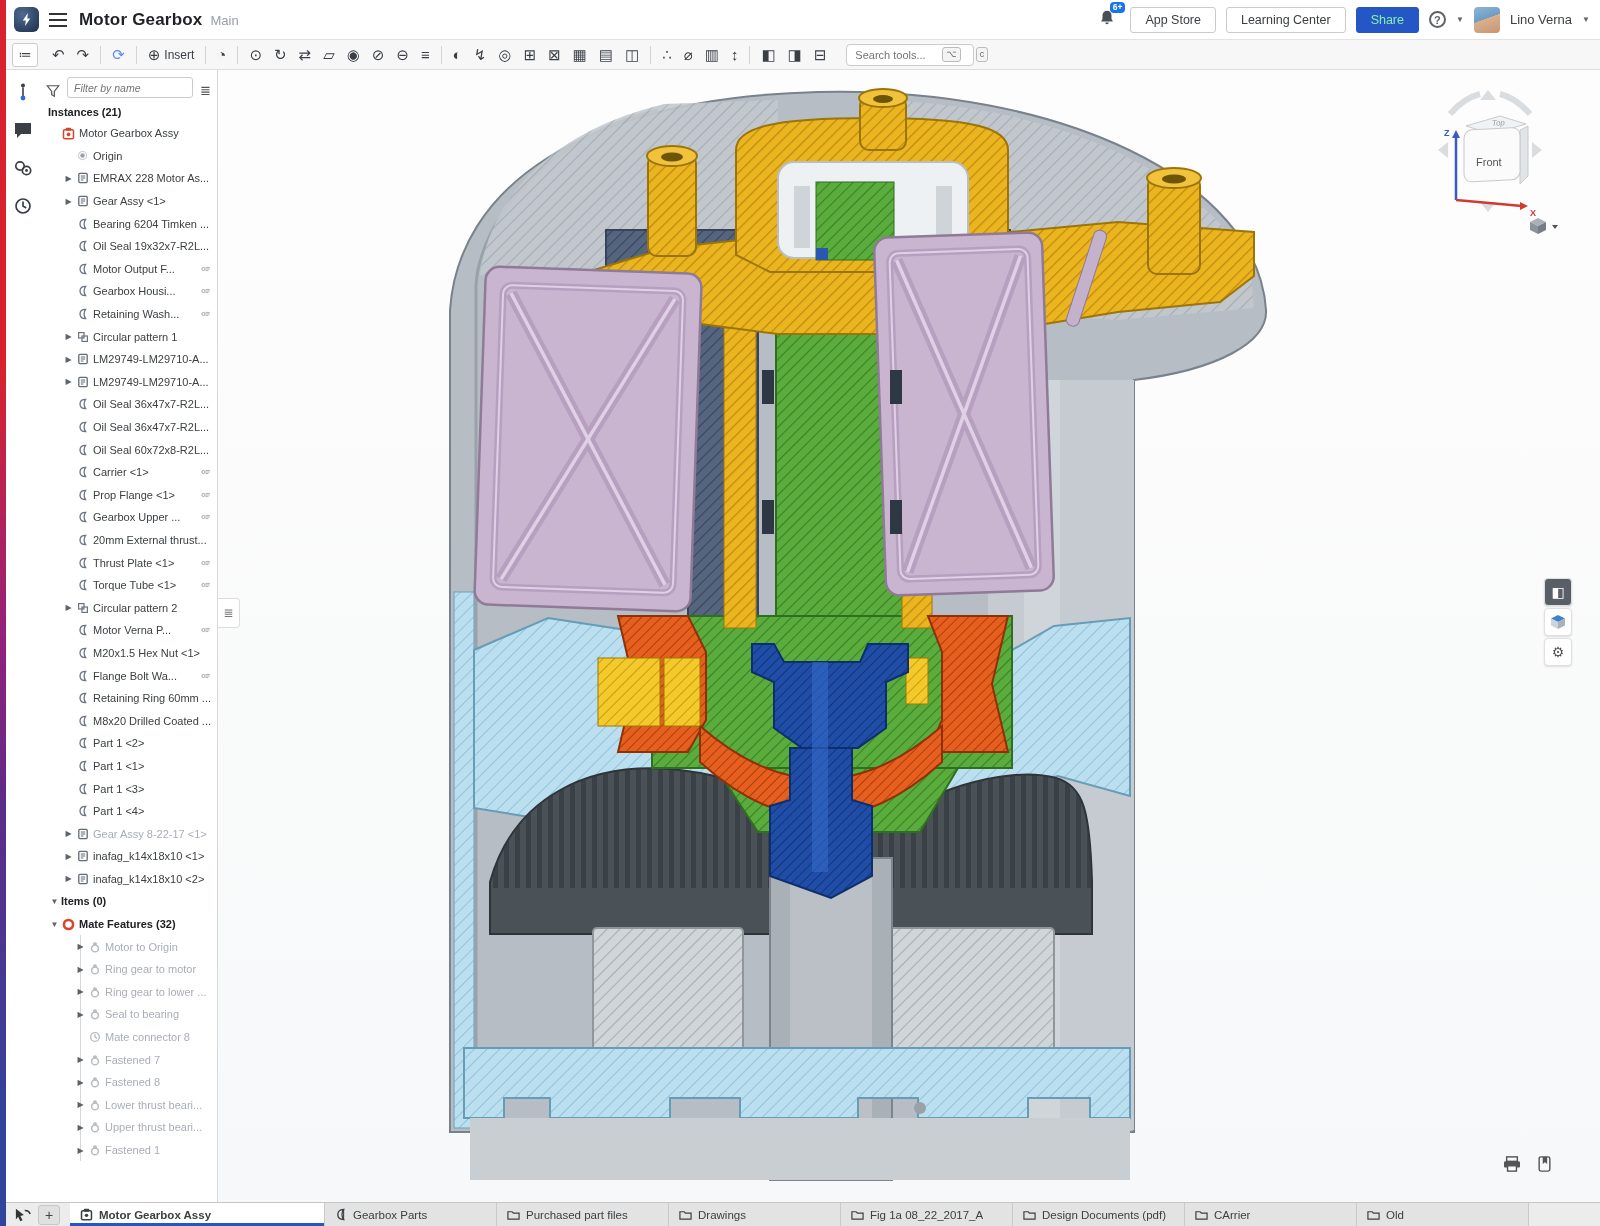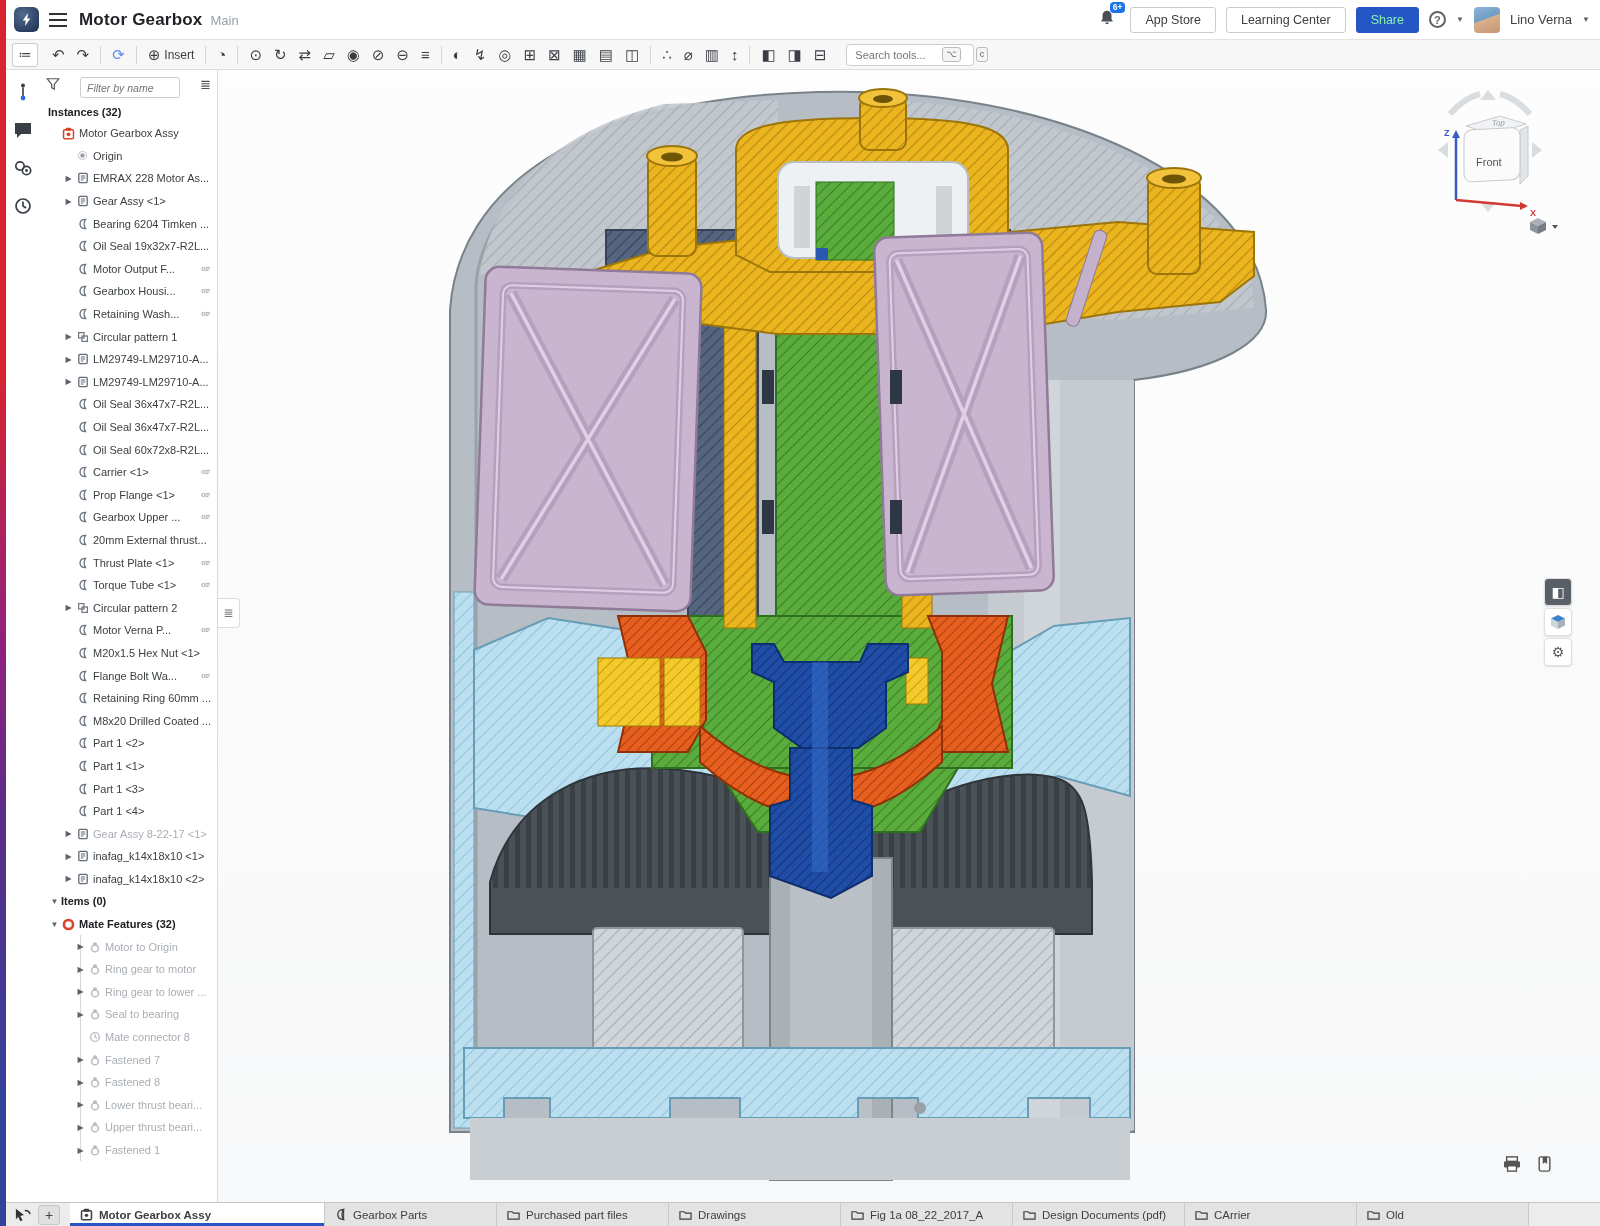--- a/index.html
+++ b/index.html
@@ -51,21 +51,21 @@
     padding:1px 3px; margin-left:2px; line-height:1.2; }
 
   
   #left-rail { position:absolute; left:6px; top:70px; width:34px; bottom:24px; background:#fff; z-index:15;
     display:flex; flex-direction:column; align-items:center; padding-top:12px; gap:18px; }
   .rail-ic { width:20px; height:20px; cursor:pointer; }
 
   
   #tree-panel { position:absolute; left:40px; top:70px; width:178px; bottom:24px; background:#fff;
     border-right:1px solid #d8d8d8; z-index:14; overflow:hidden; }
-  #filter-row { display:flex; align-items:flex-start; padding:7px 6px 5px 6px; gap:20px; }
+  #filter-row { display:flex; align-items:flex-end; padding:7px 6px 5px 6px; gap:7px; }
   #filter-row input { flex:1; min-width:0; border:1px solid #ccc; border-radius:3px; height:21px; padding:0 6px;
     font-size:10.5px; font-style:italic; color:#666; font-family:inherit; outline:none; }
   .list-ic { font-size:13px; color:#555; cursor:pointer; }
   #instances-hdr { font-size:11px; font-weight:bold; color:#202124; padding:3px 8px 4px 8px; }
   .trow { display:flex; align-items:center; height:22.6px; font-size:11px; color:#3c4043;
     white-space:nowrap; overflow:hidden; cursor:pointer; padding-right:2px; }
   .trow.lv0 { padding-left:8px; } .trow.lv1 { padding-left:22px; } .trow.lv2 { padding-left:34px; }
   .trow.lv2.guide { background-image:linear-gradient(#d5d8db,#d5d8db); background-repeat:no-repeat;
     background-size:1px 100%; background-position:40px 0; }
   .trow.muted { color:#a9aeb4; }
@@ -213,21 +213,21 @@
   </div>
 
   <div id="tree-panel">
     <div id="filter-row">
       <svg width="14" height="14" viewBox="0 0 16 16">
           <path d="M1.5 2h13L9.5 8.5V14l-3-1.8V8.5Z" fill="none" stroke="#555" stroke-width="1.4"></path>
         </svg>
       <input placeholder="Filter by name" style="">
       <span class="list-ic">≣</span>
     </div>
-    <div id="instances-hdr">Instances (32)</div>
+    <div id="instances-hdr">Instances (21)</div>
     <div id="tree">
         <div class="trow lv0">
           <span class="chev"></span>
           <span class="ticon">
             <svg width="13" height="13" viewBox="0 0 12 12">
               <rect x="3.5" y="0.8" width="5" height="2.6" rx="0.8" fill="#d9442b"></rect>
               <rect x="1.4" y="2.6" width="9.2" height="8.2" rx="1.2" fill="none" stroke="#d9442b" stroke-width="1.4"></rect>
               <circle cx="6" cy="6.8" r="1.7" fill="#d9442b"></circle>
             </svg>
           </span>

